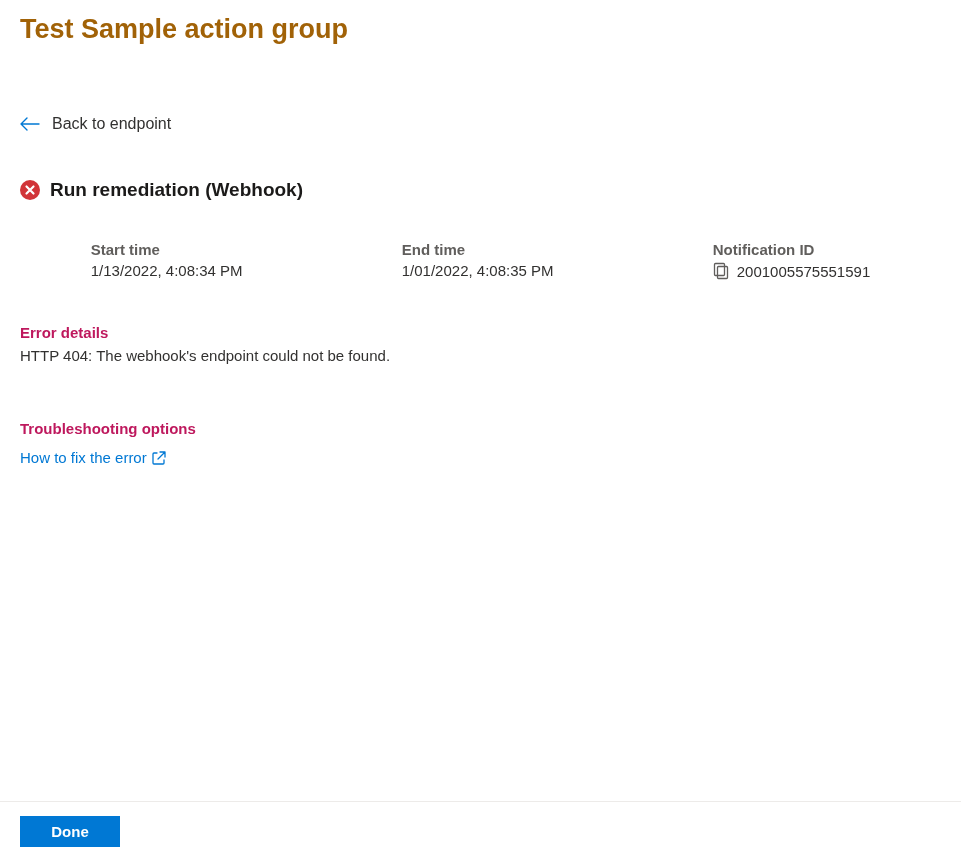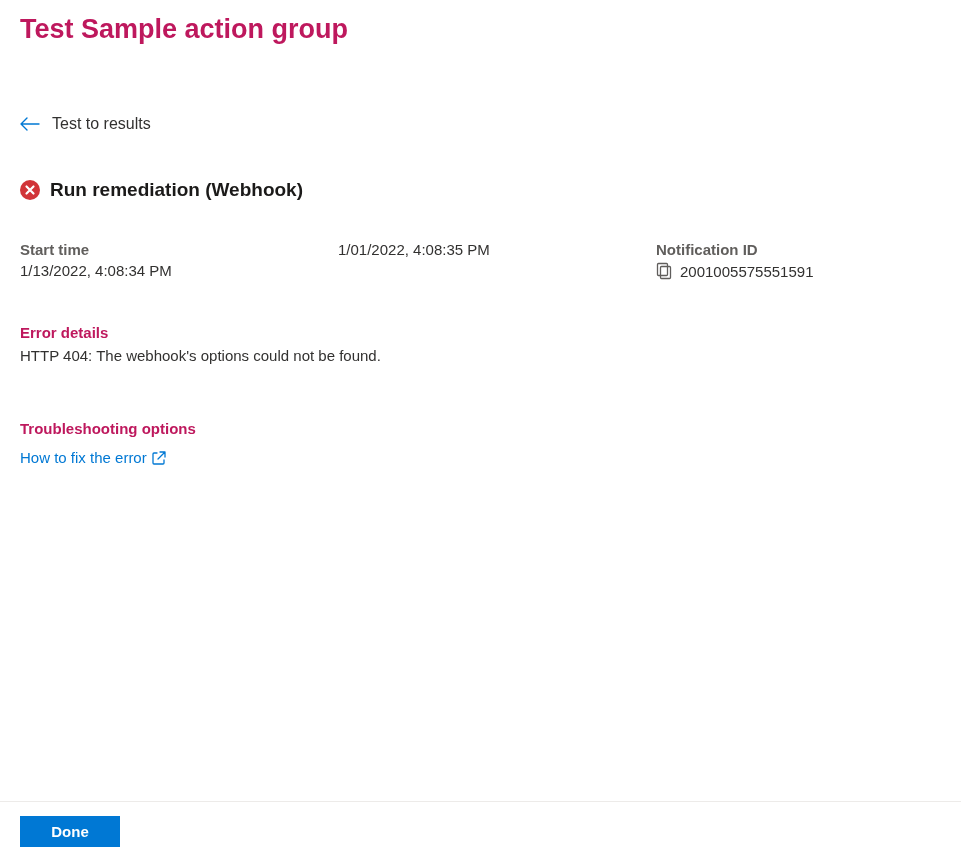--- a/index.html
+++ b/index.html
@@ -15,21 +15,21 @@
       height: 857px;
       position: relative;
       overflow: hidden;
     }
     .content-area {
       padding: 14px 20px 0 20px;
     }
     .page-title {
       font-size: 27px;
       font-weight: 600;
-      color: #be185d;
+      color: #a16207;
       margin-bottom: 70px;
     }
     .back-link {
       display: inline-flex;
       align-items: center;
       gap: 12px;
       color: #323130;
       font-size: 16px;
       cursor: pointer;
       margin-bottom: 46px;
@@ -47,22 +47,23 @@
     .status-header .error-circle-icon {
       display: inline-flex;
     }
     .status-title {
       font-size: 19px;
       font-weight: 600;
       color: #1b1a19;
     }
     .info-grid {
       display: flex;
-      gap: 8px;
+      gap: 1px;
       margin-bottom: 44px;
+      justify-content: center;
     }
     .info-block {
       min-width: 310px;
     }
     .info-block:last-child {
       min-width: 0;
     }
     .info-label {
       font-size: 15px;
       font-weight: 600;
@@ -134,58 +135,59 @@
 
 <div class="content-area">
   <h1 class="page-title">Test Sample action group</h1>
 
   <div class="back-link">
     <span class="arrow-icon">
       <svg width="20" height="14" viewBox="0 0 20 14" fill="none">
         <path d="M7 1 L1 7 L7 13 M1 7 L19 7" stroke="#0078d4" stroke-width="1.4" stroke-linecap="round" stroke-linejoin="round"></path>
       </svg>
     </span>
-    <span>Test to results</span>
+    <span>Back to endpoint</span>
   </div>
 
   <div class="status-header">
     <span class="error-circle-icon">
       <svg width="20" height="20" viewBox="0 0 20 20">
         <circle cx="10" cy="10" r="10" fill="#d13438"></circle>
         <path d="M6.5 6.5 L13.5 13.5 M13.5 6.5 L6.5 13.5" stroke="#ffffff" stroke-width="2.2" stroke-linecap="round"></path>
       </svg>
     </span>
     <span class="status-title">Run remediation (Webhook)</span>
   </div>
 
   <div class="info-grid">
     <div class="info-block">
       <div class="info-label">Start time</div>
       <div class="info-value">1/13/2022, 4:08:34 PM</div>
     </div>
     <div class="info-block">
+      <div class="info-label">End time</div>
       <div class="info-value">1/01/2022, 4:08:35 PM</div>
     </div>
     <div class="info-block">
       <div class="info-label">Notification ID</div>
       <div class="notif-row">
         <span class="copy-icon">
           <svg width="16" height="18" viewBox="0 0 16 18" fill="none">
             <rect x="4.5" y="4.5" width="10" height="12" rx="1" stroke="#605e5c" stroke-width="1.3" fill="#ffffff"></rect>
             <path d="M4.5 4.5 V2.5 a1 1 0 0 1 1 -1 h8 a1 1 0 0 1 1 1 v11 a1 1 0 0 1 -1 1 h-0.5" stroke="#605e5c" stroke-width="1.3" fill="none" style="display:none"></path>
             <rect x="1.5" y="1.5" width="10" height="12" rx="1" stroke="#605e5c" stroke-width="1.3" fill="none"></rect>
           </svg>
         </span>
         <span class="info-value">2001005575551591</span>
       </div>
     </div>
   </div>
 
   <div class="section-header">Error details</div>
-  <div class="error-text">HTTP 404: The webhook's options could not be found.</div>
+  <div class="error-text">HTTP 404: The webhook's endpoint could not be found.</div>
 
   <div class="section-header">Troubleshooting options</div>
   <div class="troubleshooting-link">
     <span>How to fix the error</span>
     <span class="external-link-icon">
       <svg width="16" height="16" viewBox="0 0 16 16" fill="none">
         <path d="M6 3 H3 a1 1 0 0 0 -1 1 v9 a1 1 0 0 0 1 1 h9 a1 1 0 0 0 1 -1 V10" stroke="#0078d4" stroke-width="1.3" stroke-linecap="round"></path>
         <path d="M9 2 H14 V7 M14 2 L7 9" stroke="#0078d4" stroke-width="1.3" stroke-linecap="round" stroke-linejoin="round"></path>
       </svg>
     </span>

